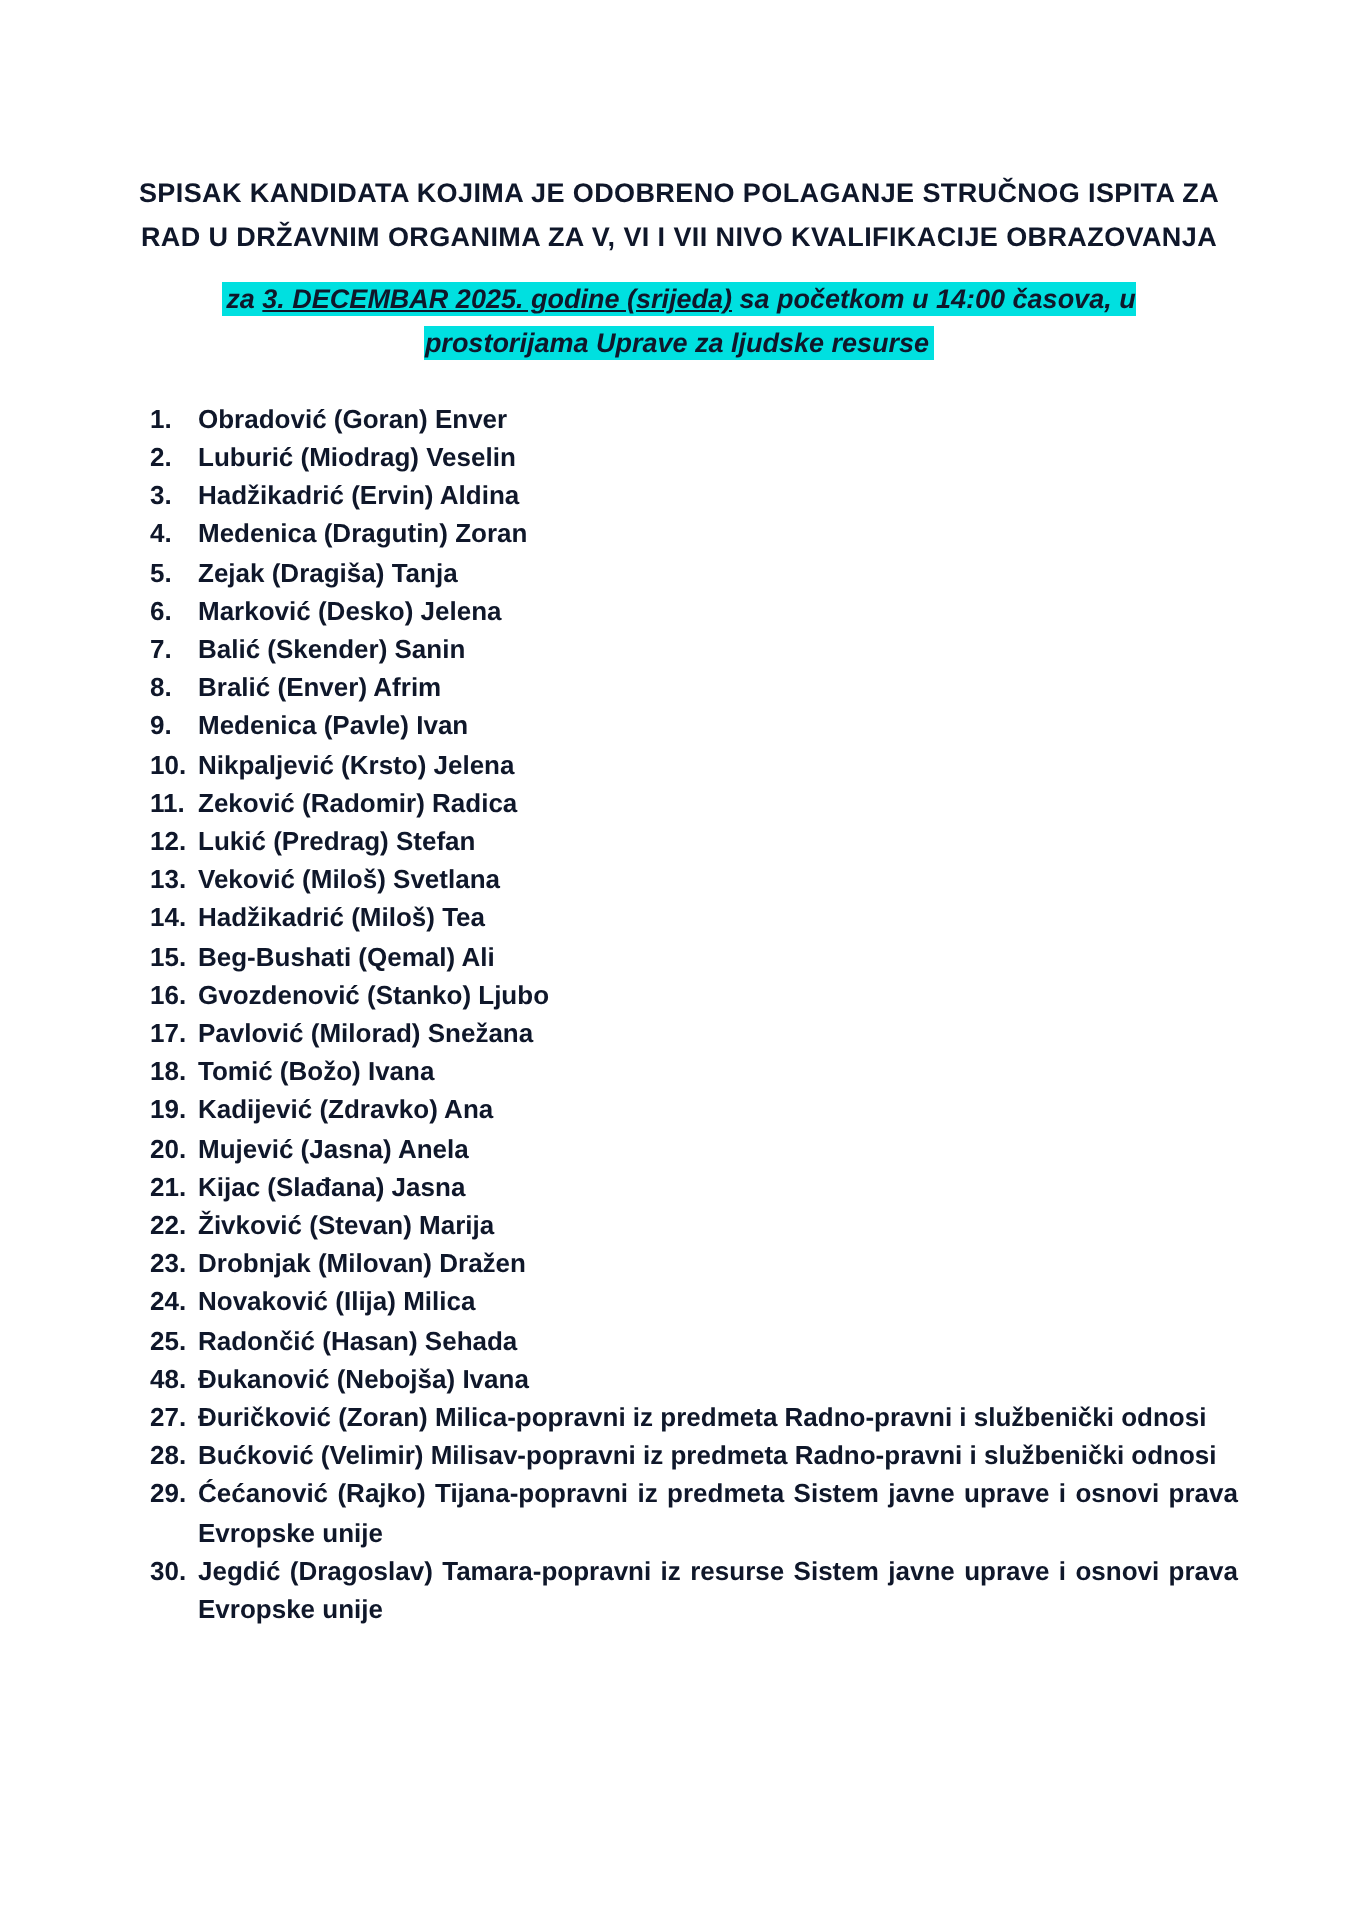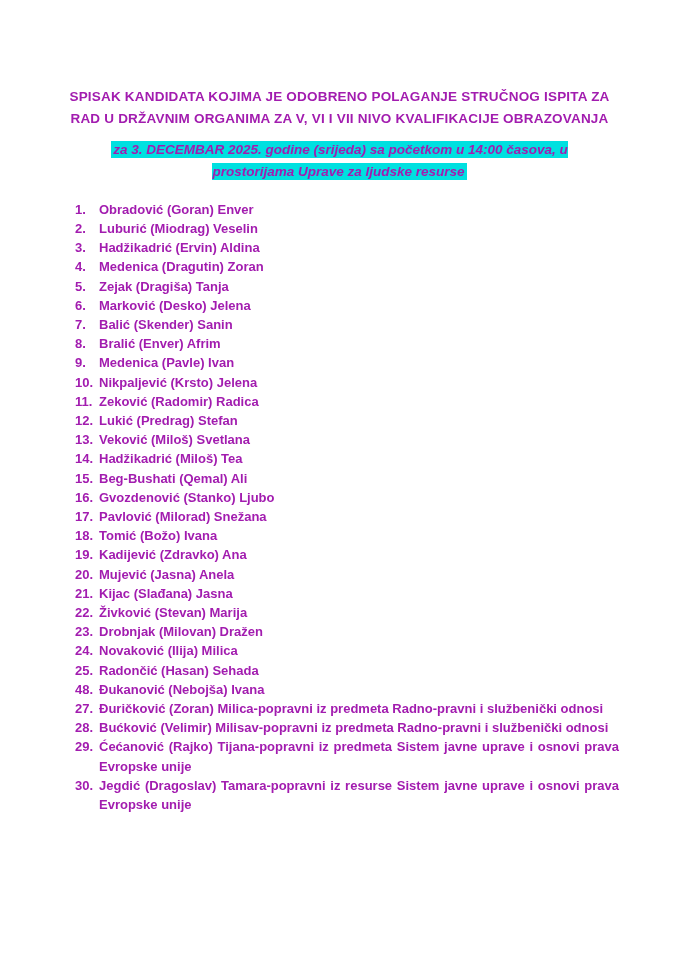--- a/index.html
+++ b/index.html
@@ -8,21 +8,21 @@
     background: #ffffff;
   }
   .page {
     position: relative;
     width: 679px;
     height: 960px;
     background: #ffffff;
     box-sizing: border-box;
     padding: 86px 56px 20px 56px;
     font-family: "Liberation Sans", sans-serif;
-    color: #a21caf;
+    color: #0f172a;
     overflow: hidden;
   }
   .doc-title {
     text-align: center;
     font-weight: bold;
     font-size: 13.5px;
     line-height: 1.6;
     letter-spacing: 0.2px;
     margin: 0 4px 10px 4px;
   }
@@ -33,20 +33,21 @@
     font-size: 13.5px;
     line-height: 1.65;
     max-width: 505px;
     margin: 4px auto 16px auto;
   }
   .hl {
     background: var(--hl, #00e0e0);
     padding: 1px 2px;
   }
   .date-underline {
+    text-decoration: underline;
     text-align: right;
   }
   .candidate-list {
     list-style: none;
     margin: 0;
     padding: 0 0 0 19px;
   }
   .candidate-item {
     display: flex;
     align-items: flex-start;

